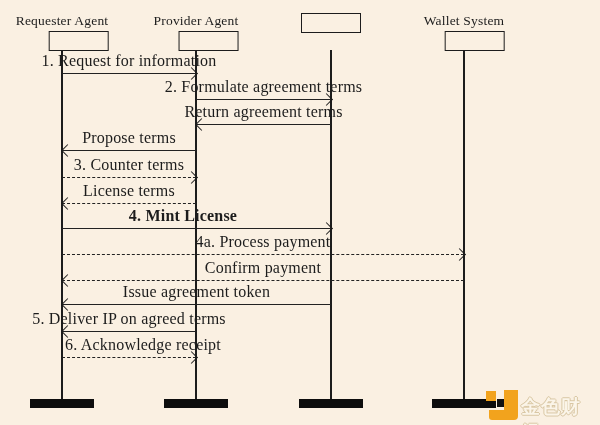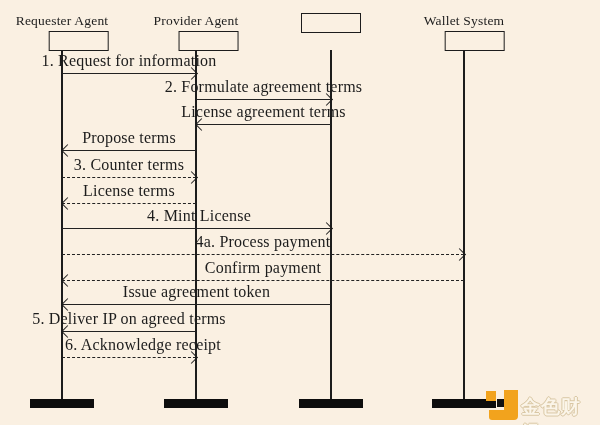--- a/index.html
+++ b/index.html
@@ -74,33 +74,33 @@
 
   <div id="messages">
       <div class="msg-line solid" style="left: 62px; top: 73px; width: 134px;"></div>
       <span class="arrowhead right" style="left: 187px; top: 69.4px;"></span>
       <div class="msg-label" style="left: 129px; top: 69px;">1. Request for information</div>
       <div class="msg-line solid" style="left: 196px; top: 99px; width: 135px;"></div>
       <span class="arrowhead right" style="left: 322px; top: 95.4px;"></span>
       <div class="msg-label" style="left: 263.5px; top: 95px;">2. Formulate agreement terms</div>
       <div class="msg-line solid" style="left: 196px; top: 124px; width: 135px;"></div>
       <span class="arrowhead left" style="left: 197px; top: 120.4px;"></span>
-      <div class="msg-label" style="left: 263.5px; top: 120px;">License agreement terms</div>
+      <div class="msg-label" style="left: 263.5px; top: 120px;">Return agreement terms</div>
       <div class="msg-line solid" style="left: 62px; top: 150px; width: 134px;"></div>
       <span class="arrowhead left" style="left: 63px; top: 146.4px;"></span>
       <div class="msg-label" style="left: 129px; top: 146px;">Propose terms</div>
       <div class="msg-line dashed" style="left: 62px; top: 177px; width: 134px;"></div>
       <span class="arrowhead right" style="left: 187px; top: 173.4px;"></span>
       <div class="msg-label" style="left: 129px; top: 173px;">3. Counter terms</div>
       <div class="msg-line dashed" style="left: 62px; top: 203px; width: 134px;"></div>
       <span class="arrowhead left" style="left: 63px; top: 199.4px;"></span>
       <div class="msg-label" style="left: 129px; top: 199px;">License terms</div>
       <div class="msg-line solid" style="left: 62px; top: 228px; width: 269px;"></div>
       <span class="arrowhead right" style="left: 322px; top: 224.4px;"></span>
-      <div class="msg-label" style="left: 199px; top: 224px;">4. Mint License</div>
+      <div class="msg-label" style="left: 183px; top: 224px; font-weight: bold;">4. Mint License</div>
       <div class="msg-line dashed" style="left: 62px; top: 254px; width: 402px;"></div>
       <span class="arrowhead right" style="left: 455px; top: 250.4px;"></span>
       <div class="msg-label" style="left: 263px; top: 250px;">4a. Process payment</div>
       <div class="msg-line dashed" style="left: 62px; top: 280px; width: 402px;"></div>
       <span class="arrowhead left" style="left: 63px; top: 276.4px;"></span>
       <div class="msg-label" style="left: 263px; top: 276px;">Confirm payment</div>
       <div class="msg-line solid" style="left: 62px; top: 304px; width: 269px;"></div>
       <span class="arrowhead left" style="left: 63px; top: 300.4px;"></span>
       <div class="msg-label" style="left: 196.5px; top: 300px;">Issue agreement token</div>
       <div class="msg-line solid" style="left: 62px; top: 331px; width: 134px;"></div>

